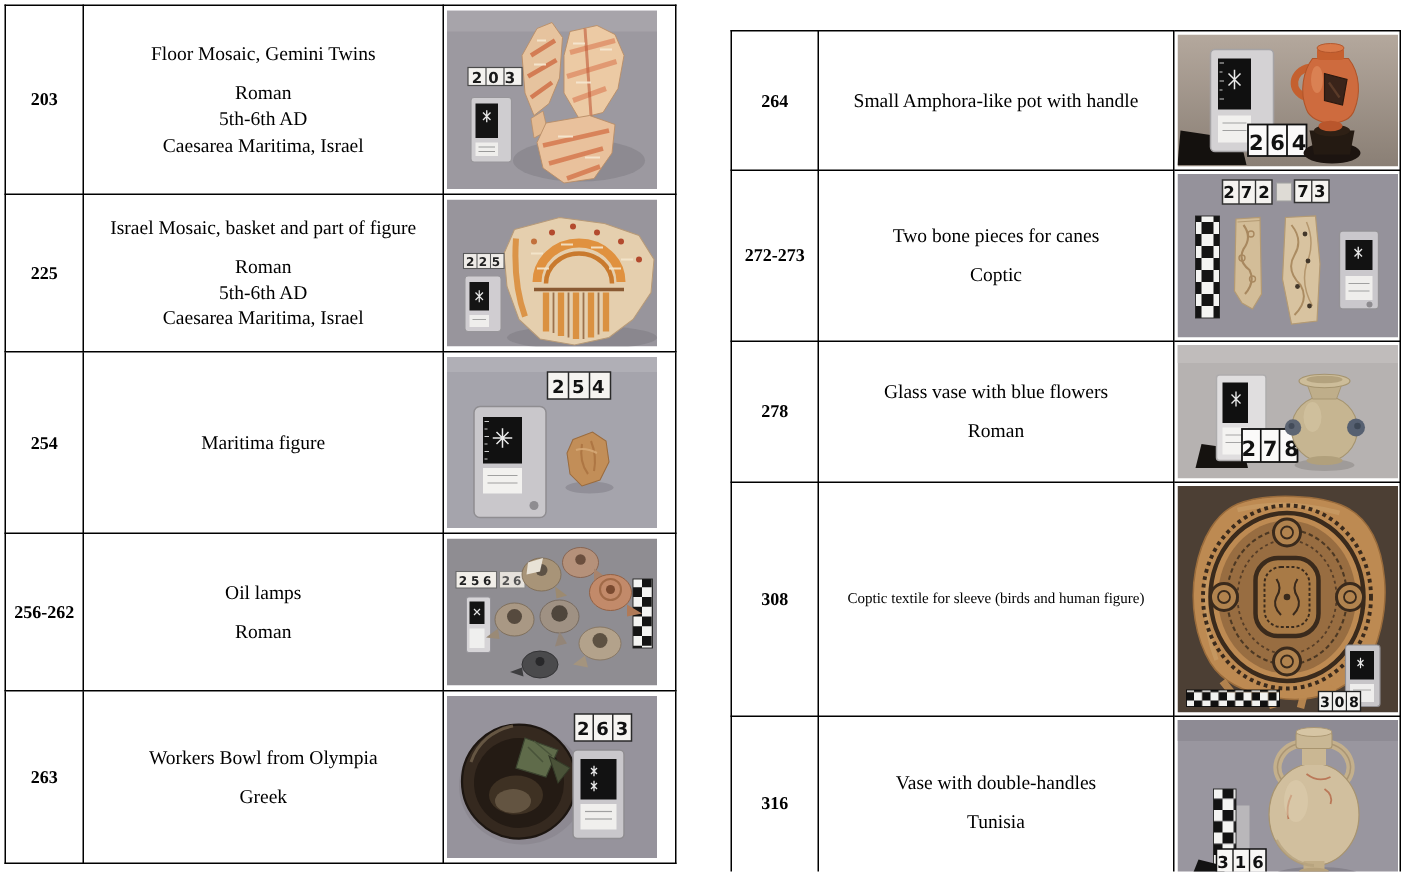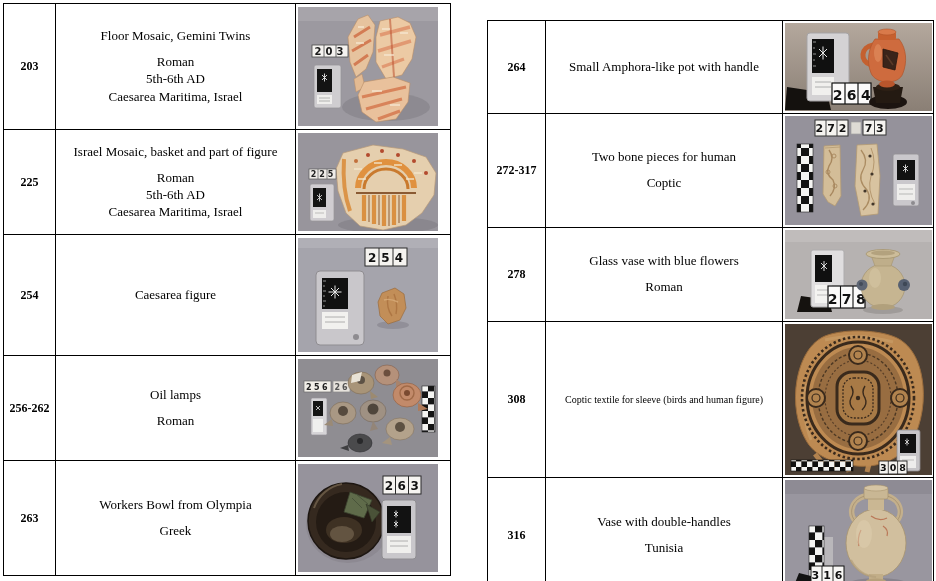--- a/index.html
+++ b/index.html
@@ -123,21 +123,21 @@
         <rect x="15" y="77" width="13" height="8" fill="#efeeec"></rect>
         <line x1="17" y1="80" x2="26" y2="80" stroke="#9a9a9a" stroke-width="0.6"></line>
       </g>
     </svg>
   </td>
 </tr>
 
 <tr style="height:120px">
   <td class="id-cell">254</td>
   <td class="desc-cell">
-    <div class="title">Caesarea figure</div>
+    <div class="title">Maritima figure</div>
   </td>
   <td class="photo-cell">
     <svg class="photo-left" width="140" height="114" viewBox="0 0 140 114">
       <rect width="140" height="114" fill="#a5a4ac"></rect>
       <rect width="140" height="10" fill="#b0afb6"></rect>
       <g>
         <rect x="67" y="10" width="42" height="18" fill="#f5f3f0" stroke="#2a2a2a" stroke-width="1"></rect>
         <line x1="81" y1="10" x2="81" y2="28" stroke="#2a2a2a" stroke-width="1"></line>
         <line x1="95" y1="10" x2="95" y2="28" stroke="#2a2a2a" stroke-width="1"></line>
         <text x="90" y="24" font-size="12" font-weight="bold" fill="#111" text-anchor="middle" letter-spacing="5">254</text>
@@ -321,23 +321,23 @@
         <ellipse cx="102" cy="61" rx="8" ry="3.5" fill="#b9562c"></ellipse>
         <polygon points="98,26 113,30 110,47 98,44" fill="#3a241a" stroke="#2a180f" stroke-width="0.8"></polygon>
         <path d="M101,32 L108,42" stroke="#5a3a28" stroke-width="1.5"></path>
         <ellipse cx="93" cy="30" rx="4" ry="9" fill="#e08a5c" opacity="0.7"></ellipse>
       </g>
     </svg>
   </td>
 </tr>
 
 <tr style="height:113px">
-  <td class="id-cell">272-317</td>
-  <td class="desc-cell">
-    <div class="title">Two bone pieces for human</div>
+  <td class="id-cell">272-273</td>
+  <td class="desc-cell">
+    <div class="title">Two bone pieces for canes</div>
     <div class="details">
       <div>Coptic</div>
     </div>
   </td>
   <td class="photo-cell">
     <svg class="photo-right" width="147" height="109" viewBox="0 0 147 109">
       <defs>
         <pattern id="c7" width="16" height="16" patternUnits="userSpaceOnUse">
           <rect width="8" height="8" fill="#141414"></rect>
                 <rect x="8" width="8" height="8" fill="#f4f4f2"></rect>

